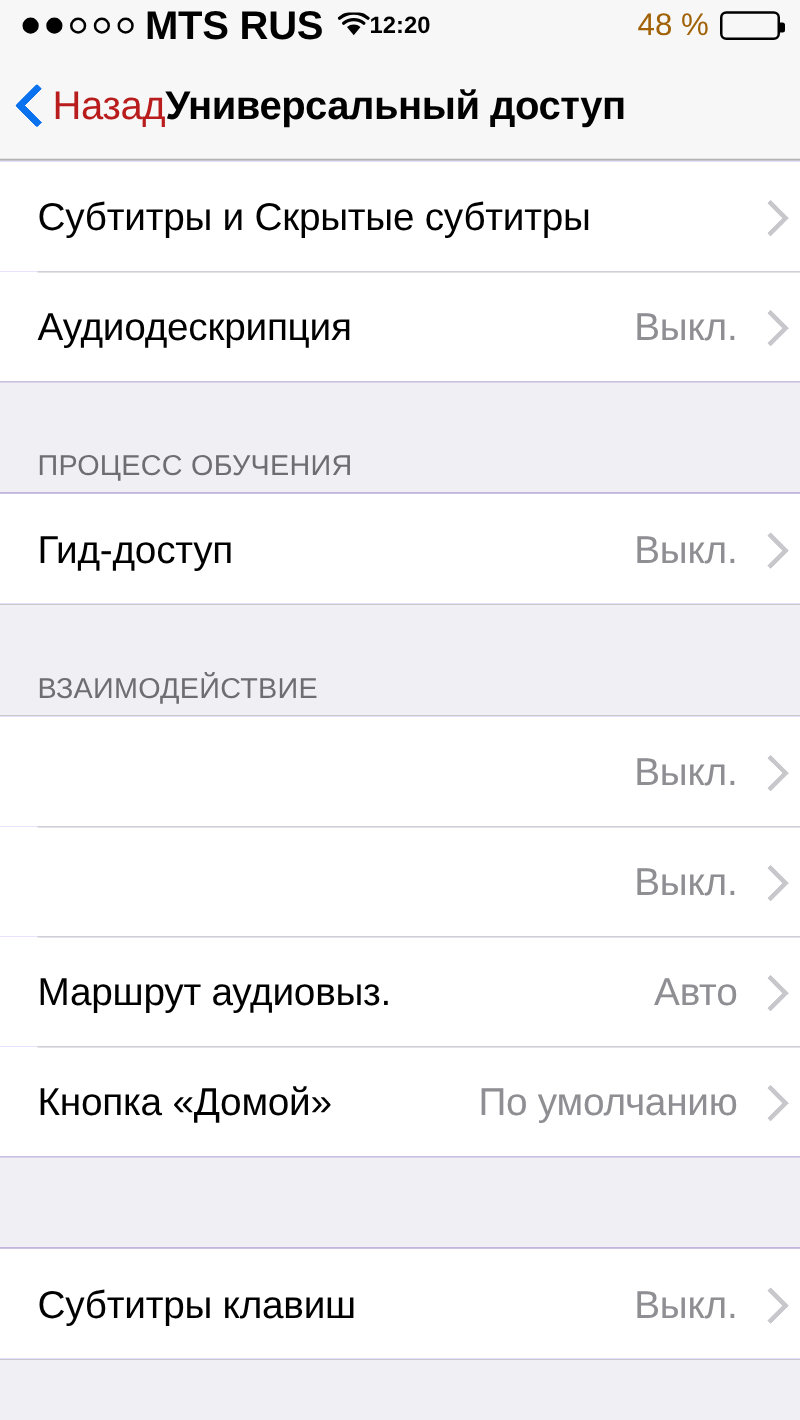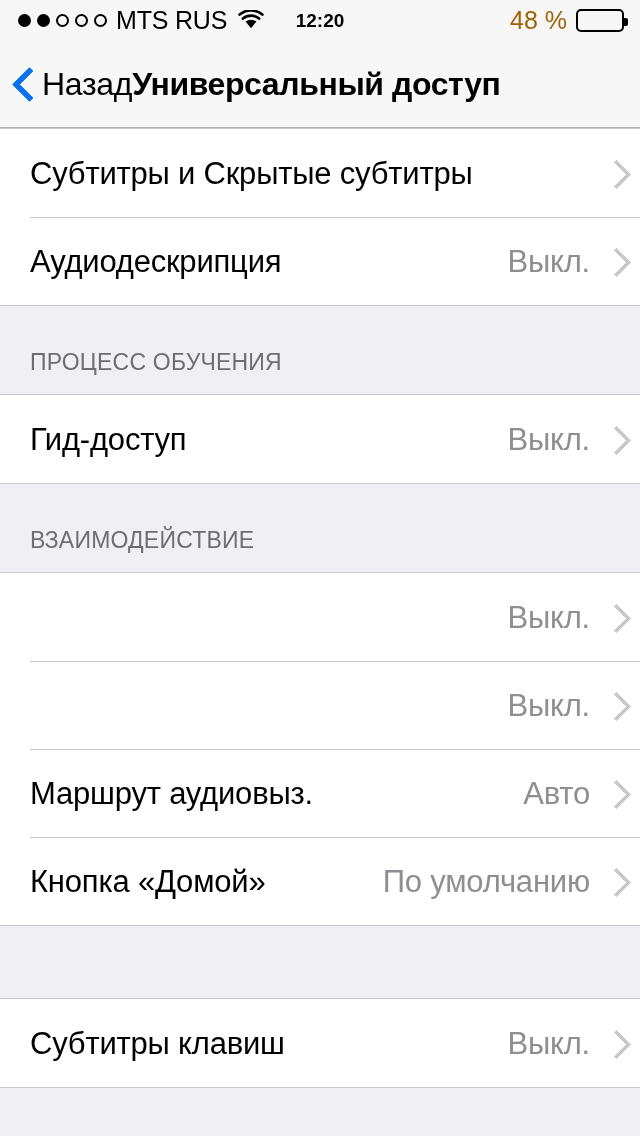--- a/index.html
+++ b/index.html
@@ -52,22 +52,22 @@
   .dot {
     width: 13px;
     height: 13px;
     border-radius: 50%;
     border: 2px solid #000;
   }
   .dot.filled { background: #000; }
   .dot.empty  { background: transparent; }
 
   .carrier {
-    font-size: 25px;
-    font-weight: 400;
+    font-size: 32px;
+    font-weight: 700;
     color: #000;
     letter-spacing: -0.2px;
     line-height: 1;
   }
 
   .wifi-icon {
     display: inline-block;
     width: 26px;
     height: 20px;
     position: relative;
@@ -156,21 +156,21 @@
     width: 19px;
     height: 19px;
     border-left: 6px solid #0b72ef;
     border-bottom: 6px solid #0b72ef;
     transform: rotate(45deg);
     border-radius: 2px;
   }
 
   .back-label {
     font-size: 32px;
-    color: #000000;
+    color: #b91c1c;
     line-height: 1;
     letter-spacing: -0.3px;
   }
 
   .nav-title {
     font-size: 32px;
     font-weight: 700;
     color: #000;
     line-height: 1;
     letter-spacing: -0.4px;
@@ -192,21 +192,21 @@
   .gap {
     background: #efeff4;
   }
   .gap-sm { height: 72px; }
 
   .section-header {
     background: #efeff4;
     height: 88px;
     display: flex;
     align-items: flex-end;
-    padding: 0 0 20px 30px;
+    padding: 0 0 10px 30px;
   }
 
   .section-header-label {
     font-size: 23px;
     color: #6d6d72;
     letter-spacing: 0.2px;
     line-height: 1;
   }
 
   .row {

